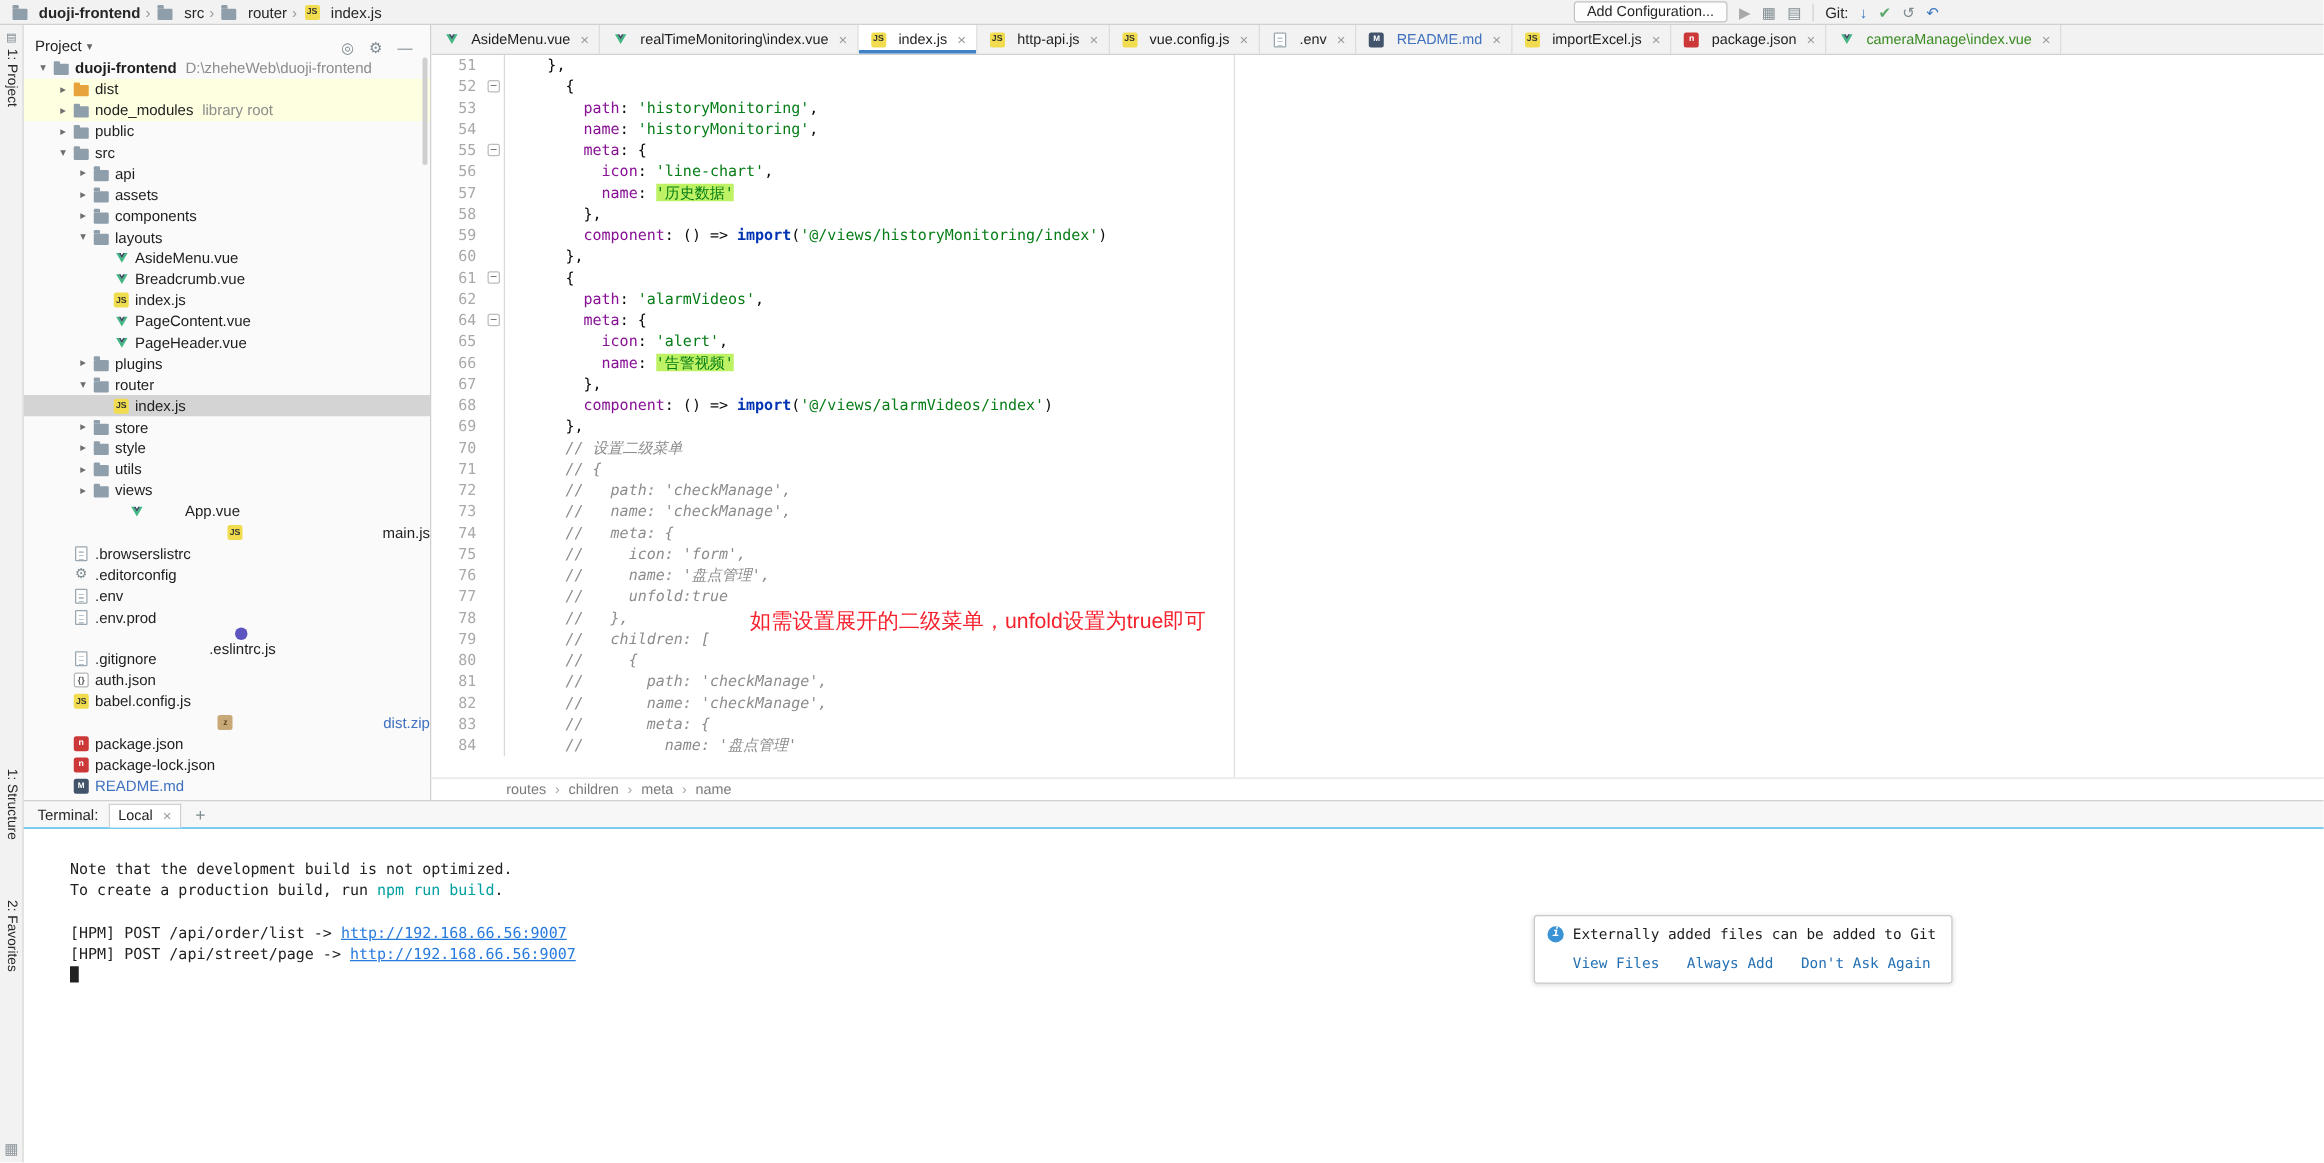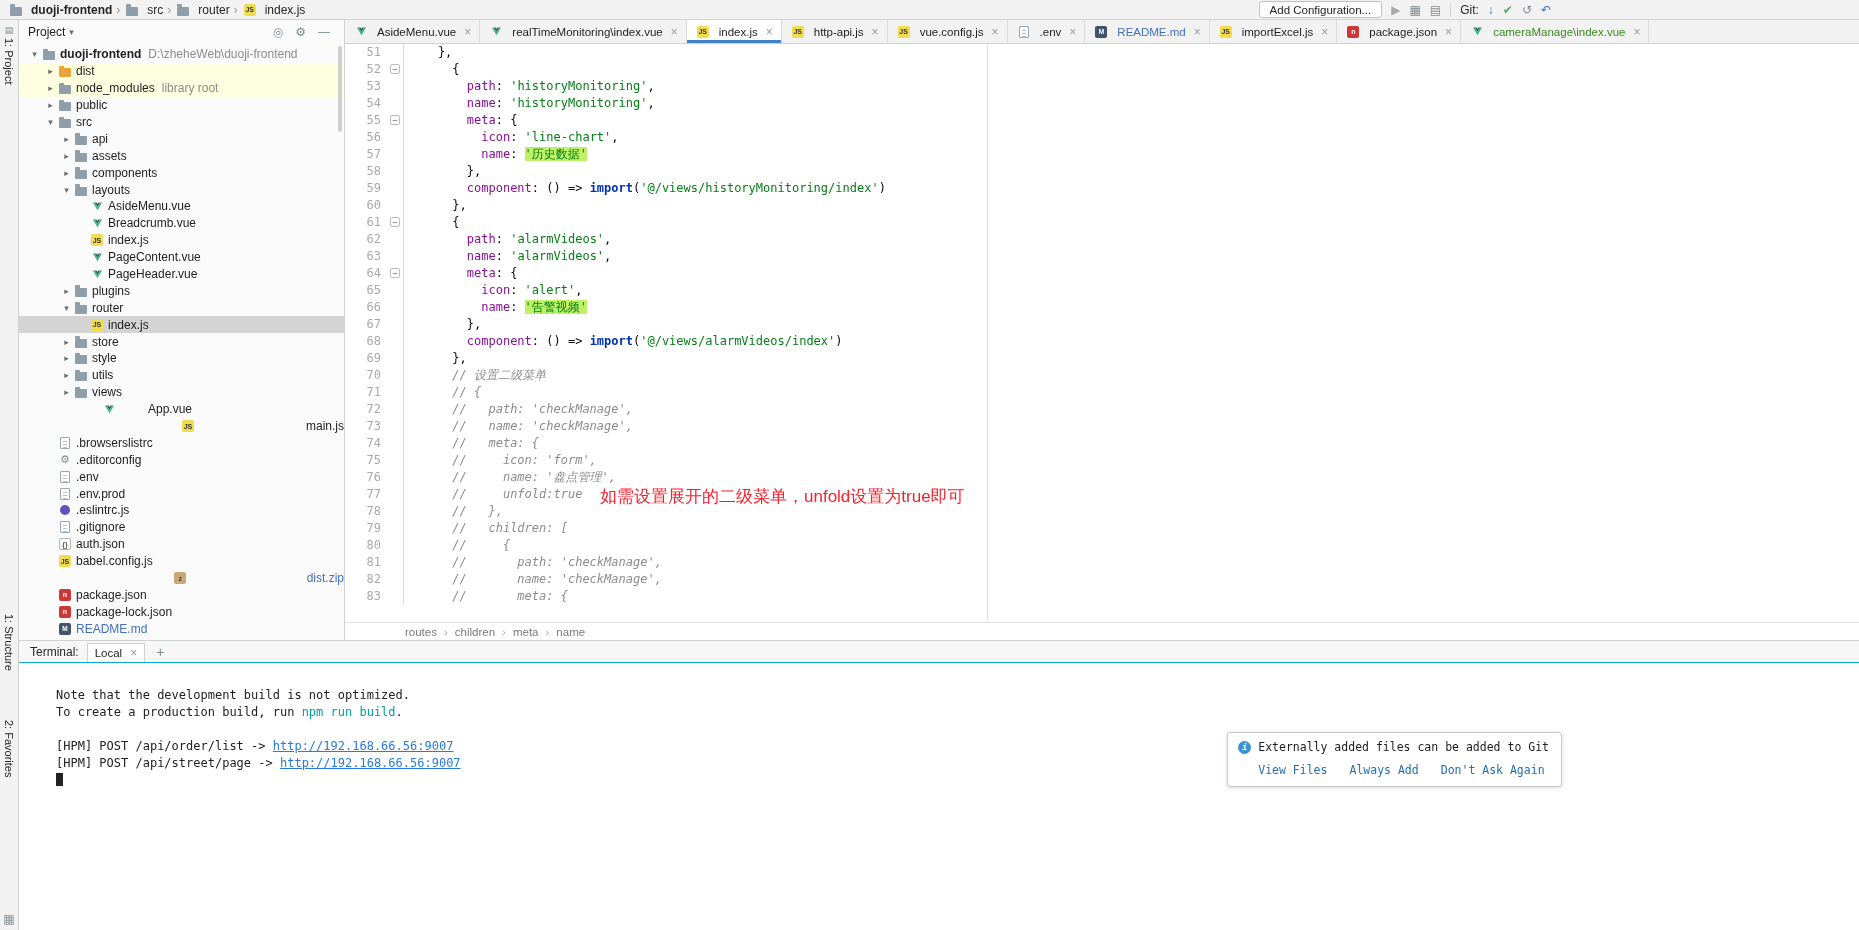--- a/index.html
+++ b/index.html
@@ -27,21 +27,21 @@
   .strip-icon{font-size:9px;color:#7f8b91;margin-bottom:3px}
   .strip-label{writing-mode:vertical-rl;font-size:11px;color:#262626;white-space:nowrap}
   .sp1{flex:4}.sp2{flex:1}
   .strip-btn.gap{margin-top:40px}
   .strip-switcher{color:#8a949b;font-size:12px;margin:0 0 4px;cursor:pointer}
   .right-col{flex:1;display:flex;flex-direction:column;min-width:0}
   .main-row{height:620px;flex:none;display:flex;min-width:0}
 
   
   .project-panel{width:326px;flex:none;background:#fafafa;border-right:1px solid #d1d1d1;display:flex;flex-direction:column;position:relative}
-  .panel-header{height:24px;flex:none;display:flex;align-items:center;padding:0 14px 0 9px}
+  .panel-header{height:24px;flex:none;display:flex;align-items:flex-end;padding:0 14px 0 9px}
   .panel-title{display:inline-flex;align-items:center;gap:4px;cursor:pointer}
   .panel-caret{color:#666;font-size:9px}
   .panel-icons{margin-left:auto;display:flex;gap:12px;color:#7f8b91}
   .panel-icons .tb-icon{font-size:12px;color:#7f8b91}
   .tree{flex:1;padding-top:2px;overflow:hidden}
   .tree-row{display:flex;align-items:center;height:16.9px;white-space:nowrap;cursor:pointer}
   .tree-row.sel{background:#d4d4d4}
   .tree-row.lib{background:#fefee0}
   .arrow{width:13px;flex:none;color:#6e6e6e;font-size:9px;text-align:center}
   .t-icon{width:16px;flex:none;display:inline-flex;align-items:center;justify-content:center;margin-right:3px}
@@ -396,21 +396,21 @@
                 </span>
                 <span class="t-label">.env</span>
               </div>
               <div class="tree-row" style="padding-left: 25px;">
                 <span class="arrow"></span>
                 <span class="t-icon">
                   <span class="doc"></span>
                 </span>
                 <span class="t-label">.env.prod</span>
               </div>
-              <div class="tree-row" style="padding-left: 25px;">
+              <div class="tree-row" style="padding-left: 25px; flex-direction: column;">
                 <span class="arrow"></span>
                 <span class="t-icon">
                   <span class="dot-eslint"></span>
                 </span>
                 <span class="t-label">.eslintrc.js</span>
               </div>
               <div class="tree-row" style="padding-left: 25px;">
                 <span class="arrow"></span>
                 <span class="t-icon">
                   <span class="doc"></span>
@@ -607,25 +607,20 @@
                     <span class="foldbox">−</span>
                   </span>
                   <span class="lt"><span class="tk-p">      {</span></span>
                 </div>
                 <div class="line">
                   <span class="ln">62</span>
                   <span class="foldcol"></span>
                   <span class="lt"><span class="tk-p">        </span><span class="tk-pr">path</span><span class="tk-p">: </span><span class="tk-s">'alarmVideos'</span><span class="tk-p">,</span></span>
                 </div>
                 <div class="line">
-                  <span class="ln">63</span>
-                  <span class="foldcol"></span>
-                  <span class="lt"><span class="tk-p">        </span><span class="tk-pr">name</span><span class="tk-p">: </span><span class="tk-s">'alarmVideos'</span><span class="tk-p">,</span></span>
-                </div>
-                <div class="line">
                   <span class="ln">64</span>
                   <span class="foldcol">
                     <span class="foldbox">−</span>
                   </span>
                   <span class="lt"><span class="tk-p">        </span><span class="tk-pr">meta</span><span class="tk-p">: {</span></span>
                 </div>
                 <div class="line">
                   <span class="ln">65</span>
                   <span class="foldcol"></span>
                   <span class="lt"><span class="tk-p">          </span><span class="tk-pr">icon</span><span class="tk-p">: </span><span class="tk-s">'alert'</span><span class="tk-p">,</span></span>
@@ -712,20 +707,25 @@
                 </div>
                 <div class="line">
                   <span class="ln">82</span>
                   <span class="foldcol"></span>
                   <span class="lt"><span class="tk-c">      //       name: 'checkManage',</span></span>
                 </div>
                 <div class="line">
                   <span class="ln">83</span>
                   <span class="foldcol"></span>
                   <span class="lt"><span class="tk-c">      //       meta: {</span></span>
+                </div>
+                <div class="line">
+                  <span class="ln">84</span>
+                  <span class="foldcol"></span>
+                  <span class="lt"><span class="tk-c">      //         name: '盘点管理'</span></span>
                 </div>
               </div>
             <div class="margin-line"></div>
             <div class="annotation">如需设置展开的二级菜单，unfold设置为true即可</div>
           </div>
           <div class="editor-bc">
               <span class="bc-item">routes</span>
               <span class="bc-sep">›</span>
               <span class="bc-item">children</span>
               <span class="bc-sep">›</span>

